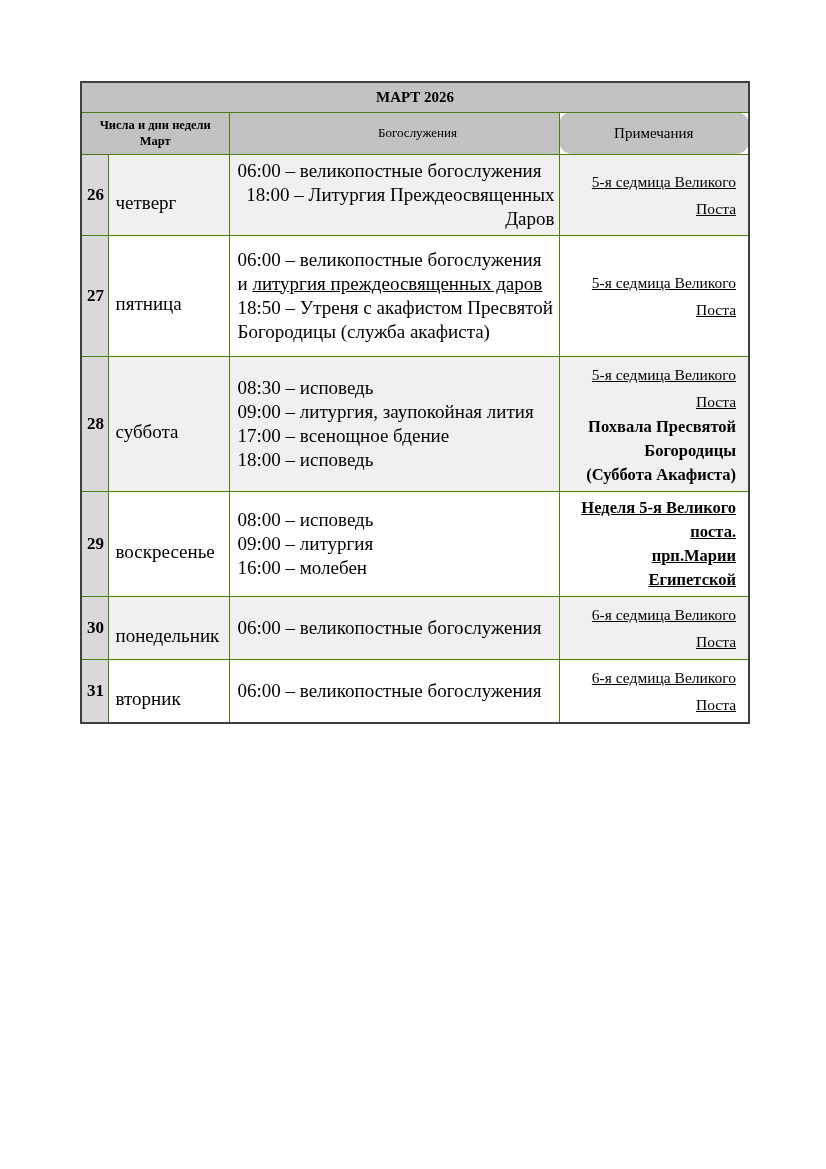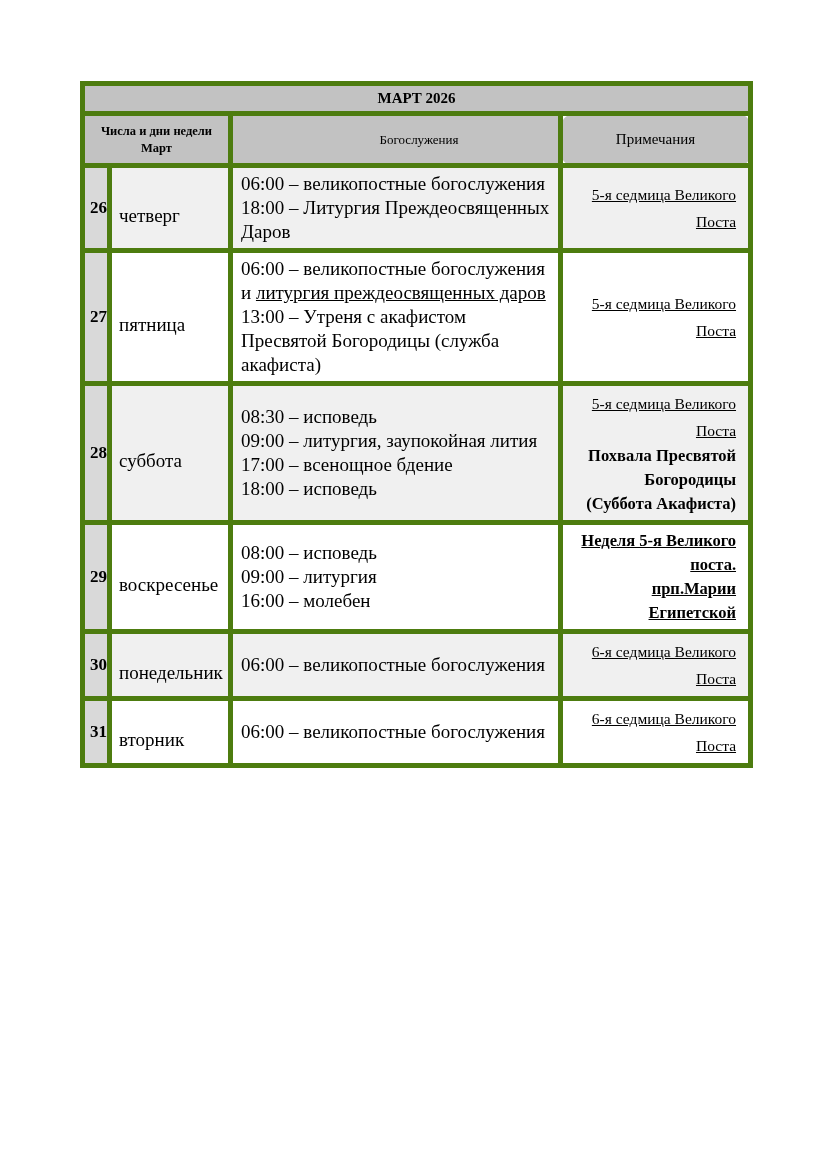--- a/index.html
+++ b/index.html
@@ -20,33 +20,33 @@
     position: absolute;
     left: 80px;
     top: 81px;
     width: 668px;
     border-collapse: collapse;
     table-layout: fixed;
     border: 2px solid #3f3f3f;
   }
   table.schedule th,
   table.schedule td {
-    border: 5px solid #4d7c0f;
+    border: 1px solid #4d7c0f;
     vertical-align: middle;
     overflow: hidden;
   }
   
   tr.title-row { height: 30px; }
   tr.title-row th {
     background: #c2c2c2;
     font-size: 15px;
     font-weight: bold;
     text-align: center;
   }
-  tr.header-row { height: 52px; }
+  tr.header-row { height: 42px; }
   tr.header-row th { background: #c2c2c2; text-align: center; }
   th.hdr-dates {
     font-size: 12.5px;
     font-weight: bold;
     line-height: 1.3;
     padding: 0 4px;
   }
   th.hdr-services { font-size: 13px; font-weight: normal; padding-left: 48px; }
   th.hdr-notes { font-size: 15px; font-weight: normal; border-radius: 13px; }
   
@@ -69,21 +69,21 @@
     font-size: 19px;
     text-align: left;
     padding: 16px 2px 0 7px;
   }
   td.cell-services {
     font-size: 19px;
     text-align: left;
     padding: 4px 4px 4px 8px;
   }
   .svc-line { line-height: 24px; }
-  .svc-line.center { text-align: left; }
+  .svc-line.center { text-align: right; }
   td.cell-notes {
     text-align: right;
     padding: 4px 12px;
   }
   .note-line { font-size: 15.5px; line-height: 27px; }
   .note-line.bold { font-size: 16.5px; line-height: 24px; }
   span.u { text-decoration: underline; }
   span.b { font-weight: bold; }
 </style>
 </head>
@@ -118,21 +118,21 @@
           <td class="cell-notes">
             <div class="note-line"><span class="u">5-я седмица Великого Поста</span></div>
           </td>
         </tr>
         <tr>
           <td class="cell-date">27</td>
           <td class="cell-day">пятница</td>
           <td class="cell-services">
             <div class="svc-line"><span>06:00 – великопостные богослужения</span></div>
             <div class="svc-line"><span>и </span><span class="u">литургия преждеосвященных даров</span></div>
-            <div class="svc-line"><span>13:00 – Утреня с акафистом Пресвятой Богородицы (служба акафиста)</span></div>
+            <div class="svc-line"><span>18:50 – Утреня с акафистом Пресвятой Богородицы (служба акафиста)</span></div>
           </td>
           <td class="cell-notes">
             <div class="note-line"><span class="u">5-я седмица Великого Поста</span></div>
           </td>
         </tr>
         <tr class="shaded">
           <td class="cell-date">28</td>
           <td class="cell-day">суббота</td>
           <td class="cell-services">
             <div class="svc-line"><span>08:30 – исповедь</span></div>

